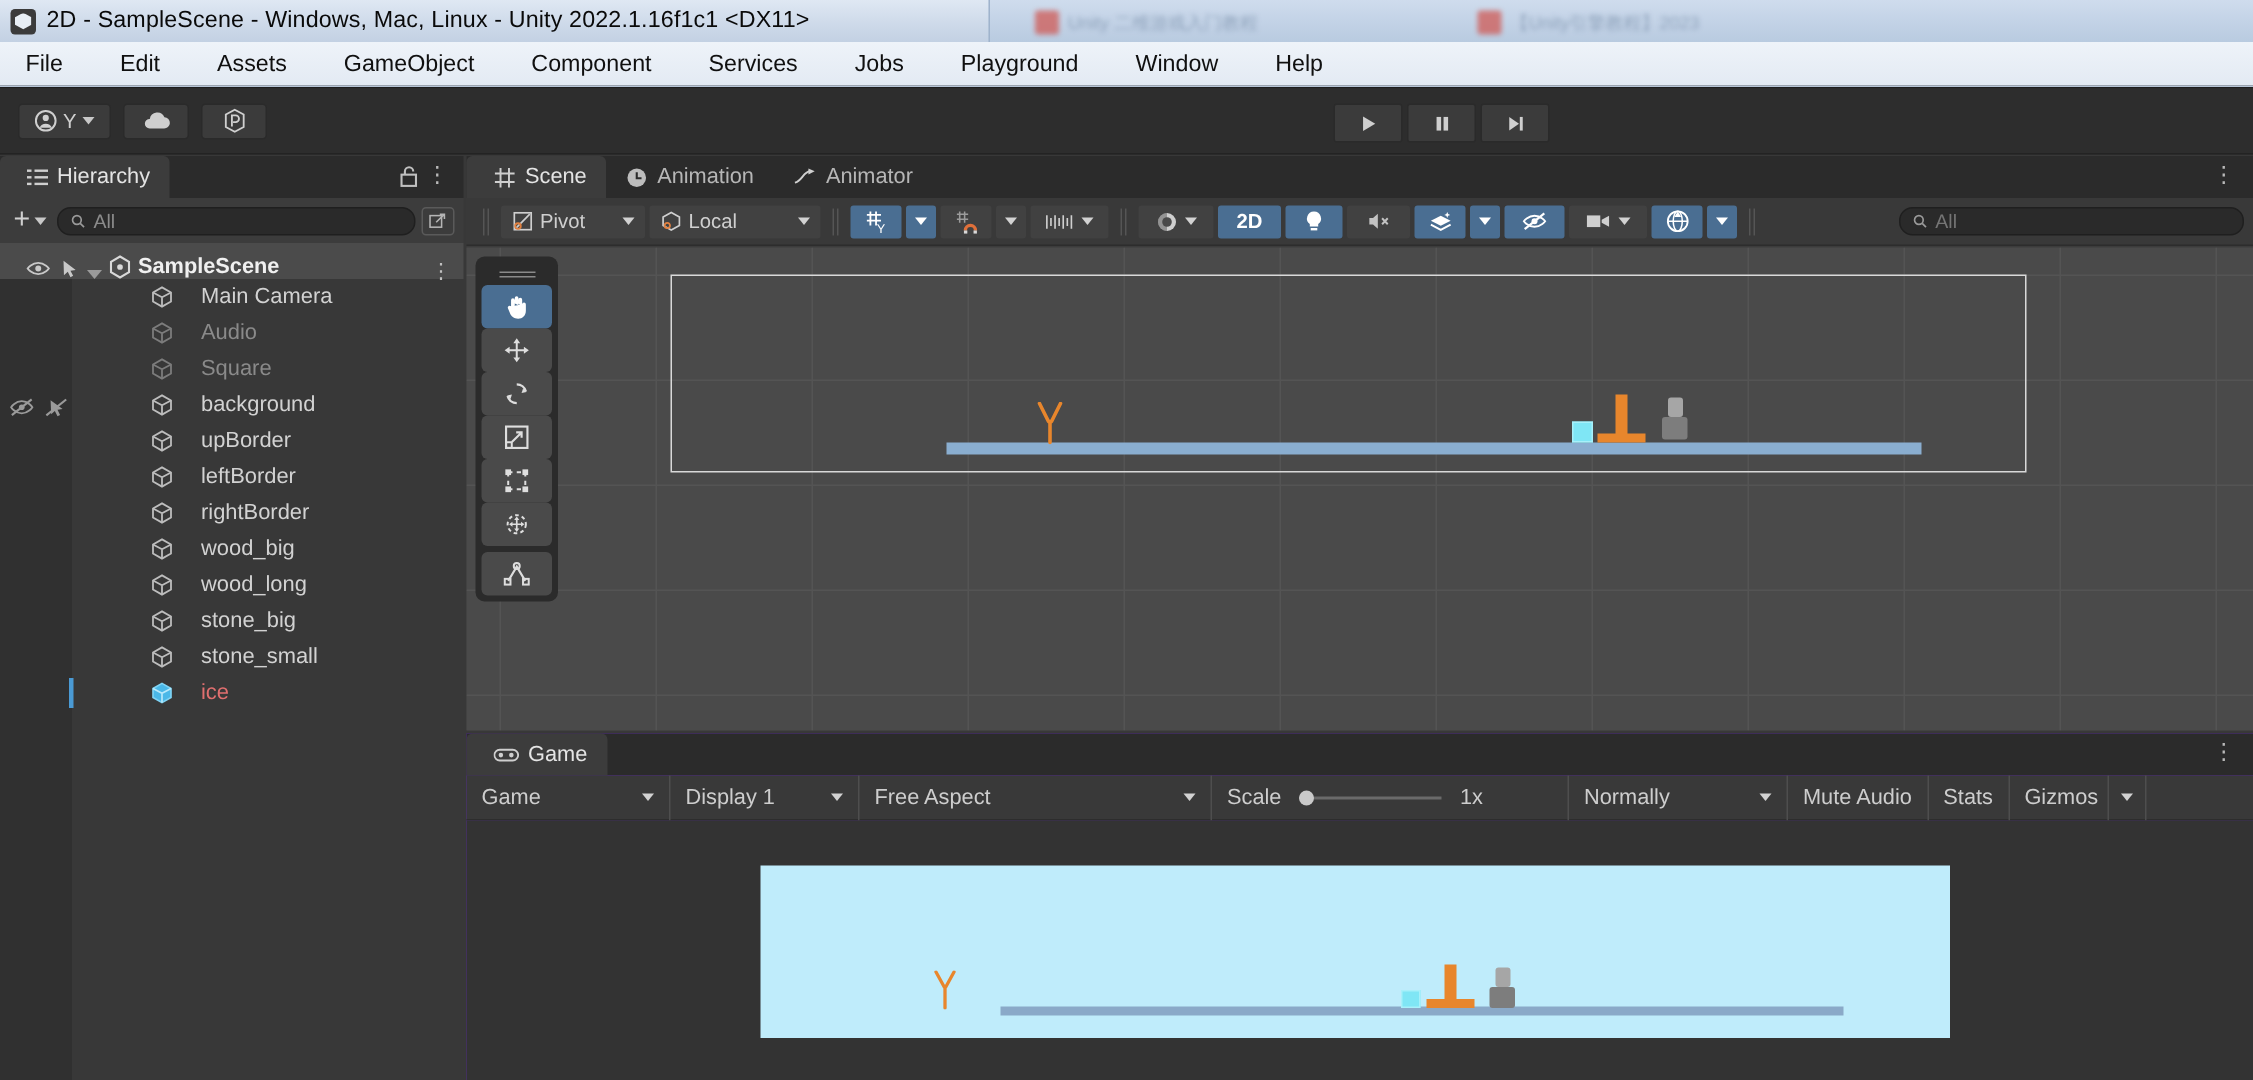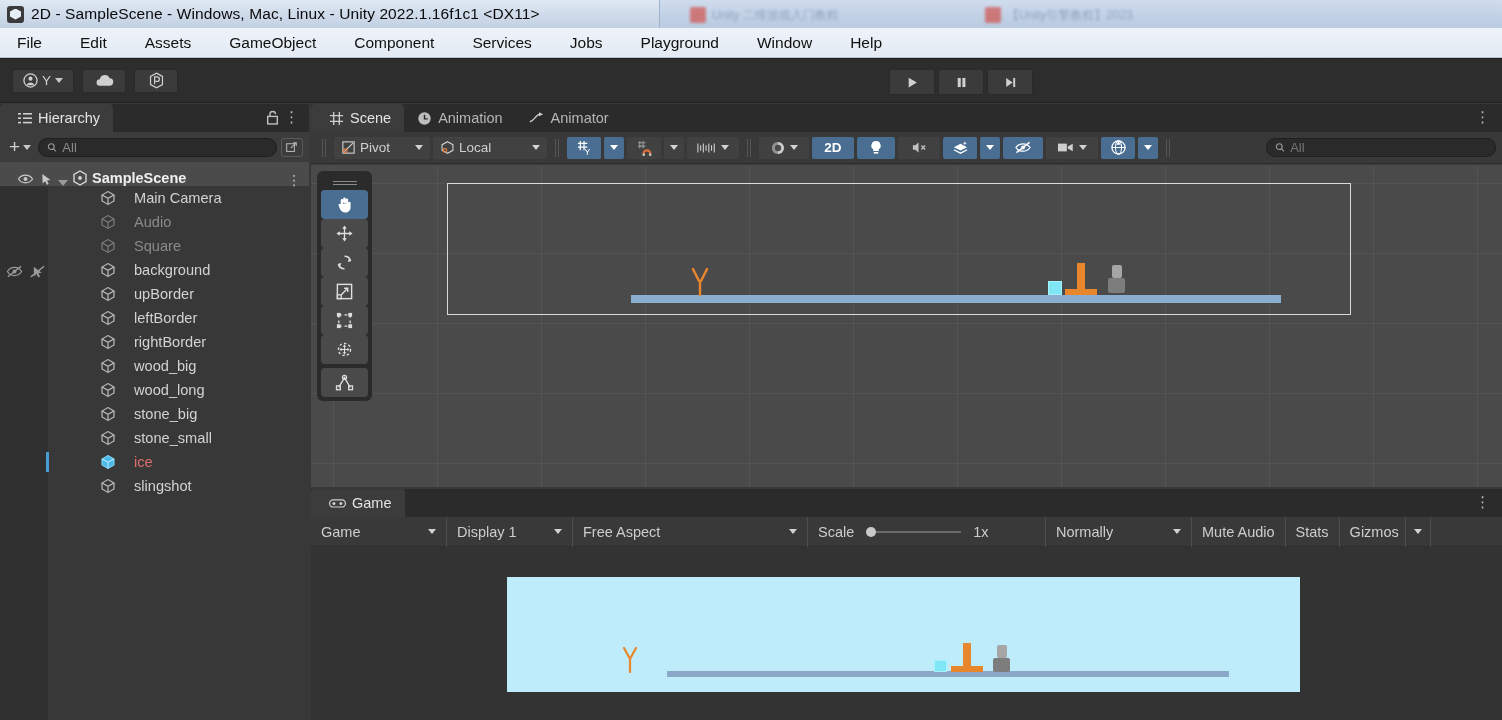--- a/index.html
+++ b/index.html
@@ -374,27 +374,20 @@
               <path d="M2 5 8 8.2 14 5M8 8.2v6.2" fill="none" stroke="#bdbdbd" stroke-width="1.2"></path>
             </svg>
             <span class="go-label">stone_small</span>
           </div>
           <div class="go-row missing selected-marker">
             <svg width="16" height="16" viewBox="0 0 16 16">
               <path d="M8 1.6 14 5v6L8 14.4 2 11V5z" fill="#4ab8e8" stroke="#7fd4f5" stroke-width="1.1"></path>
               <path d="M2 5 8 8.2 14 5M8 8.2v6.2" fill="none" stroke="#b8e9fb" stroke-width="1.1"></path>
             </svg>
             <span class="go-label">ice</span>
-          </div>
-          <div class="go-row">
-            <svg width="16" height="16" viewBox="0 0 16 16">
-              <path d="M8 1.6 14 5v6L8 14.4 2 11V5z" fill="none" stroke="#bdbdbd" stroke-width="1.2"></path>
-              <path d="M2 5 8 8.2 14 5M8 8.2v6.2" fill="none" stroke="#bdbdbd" stroke-width="1.2"></path>
-            </svg>
-            <span class="go-label">slingshot</span>
           </div>
         </div>
     </div>
   </div>
 
   <div class="panel" id="scene-panel">
     <div class="tabstrip" id="scene-tabs">
         <div class="tab active">
           <svg width="15" height="15" viewBox="0 0 16 16">
             <path d="M5 1v14M11 1v14M1 5h14M1 11h14" stroke="#cfcfcf" stroke-width="1.4"></path>

